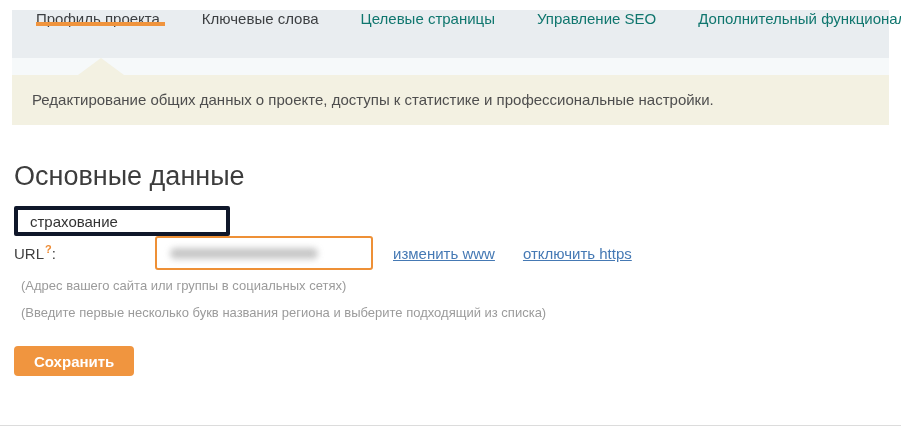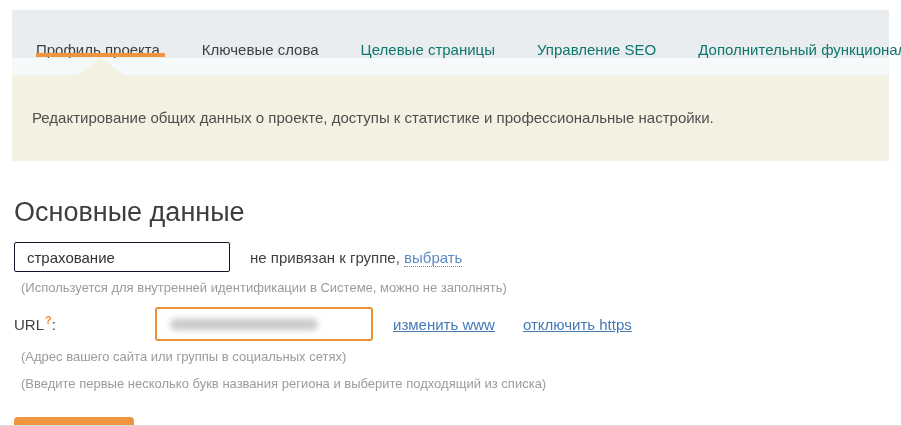--- a/index.html
+++ b/index.html
@@ -12,21 +12,21 @@
     overflow: hidden;
     border-bottom: 1px solid #dcdcdc;
   }
   .frame { padding: 10px 12px 0; }
 
   
   .tabs {
     background: #e9edf0;
     height: 48px;
     display: flex;
-    align-items: flex-end;
+    align-items: flex-start;
     padding: 0 24px;
     gap: 42px;
     white-space: nowrap;
   }
   .tab {
     display: flex; align-items: center;
     font-size: 15px;
     color: #3c3f42;
     position: relative;
     cursor: pointer;
@@ -43,21 +43,21 @@
   .strip { background: #f6f9fa; height: 17px; position: relative; }
   .notch {
     position: absolute; bottom: 0; left: 66px;
     width: 0; height: 0;
     border-left: 23px solid transparent;
     border-right: 23px solid transparent;
     border-bottom: 17px solid #f3f1e2;
   }
   .banner {
     background: #f3f1e2;
-    padding: 33px 20px;
+    padding: 15px 20px;
     font-size: 15px;
     line-height: 20px;
     color: #4e4e4e;
   }
 
   
   .main { padding: 0 2px; }
   h1 {
     font-size: 27px;
     font-weight: 400;
@@ -69,21 +69,21 @@
   .label {
     width: 141px; flex-shrink: 0;
     font-size: 15px; color: #3f3f3f;
   }
   sup.q {
     color: #ee8b33; font-weight: bold; font-size: 11px;
     line-height: 0; margin-left: 1px;
   }
   input.txt {
     width: 216px; height: 30px;
-    border: 1px solid #0f172a;
+    border: 4px solid #0f172a;
     border-radius: 2px;
     padding: 0 12px;
     font-size: 15px; color: #333;
     font-family: "Liberation Sans", sans-serif;
     outline: none;
     background: #fff;
   }
   .url-wrap { position: relative; }
   .url-wrap input.txt {
     border: 2px solid #ee9036;
@@ -158,26 +158,21 @@
   <div class="banner">
     <span>Редактирование общих данных о проекте, доступы к статистике и профессиональные настройки.</span>
   </div>
 
   <div class="main">
     <h1>Основные данные</h1>
 
     
     <div class="row">
       <input class="txt" type="text" value="страхование" style="">
-      <div class="side">
-        <span>не привязан к группе,</span>
-        <a class="link-dotted">выбрать</a>
-      </div>
     </div>
-    <div class="hint">(Используется для внутренней идентификации в Системе, можно не заполнять)</div>
 
     
     <div class="row">
       <div class="label">
         <span>URL</span><sup class="q">?</sup><span>:</span>
       </div>
       <div class="url-wrap">
         <input class="txt" type="text" style="">
         <div class="redacted"></div>
       </div>

